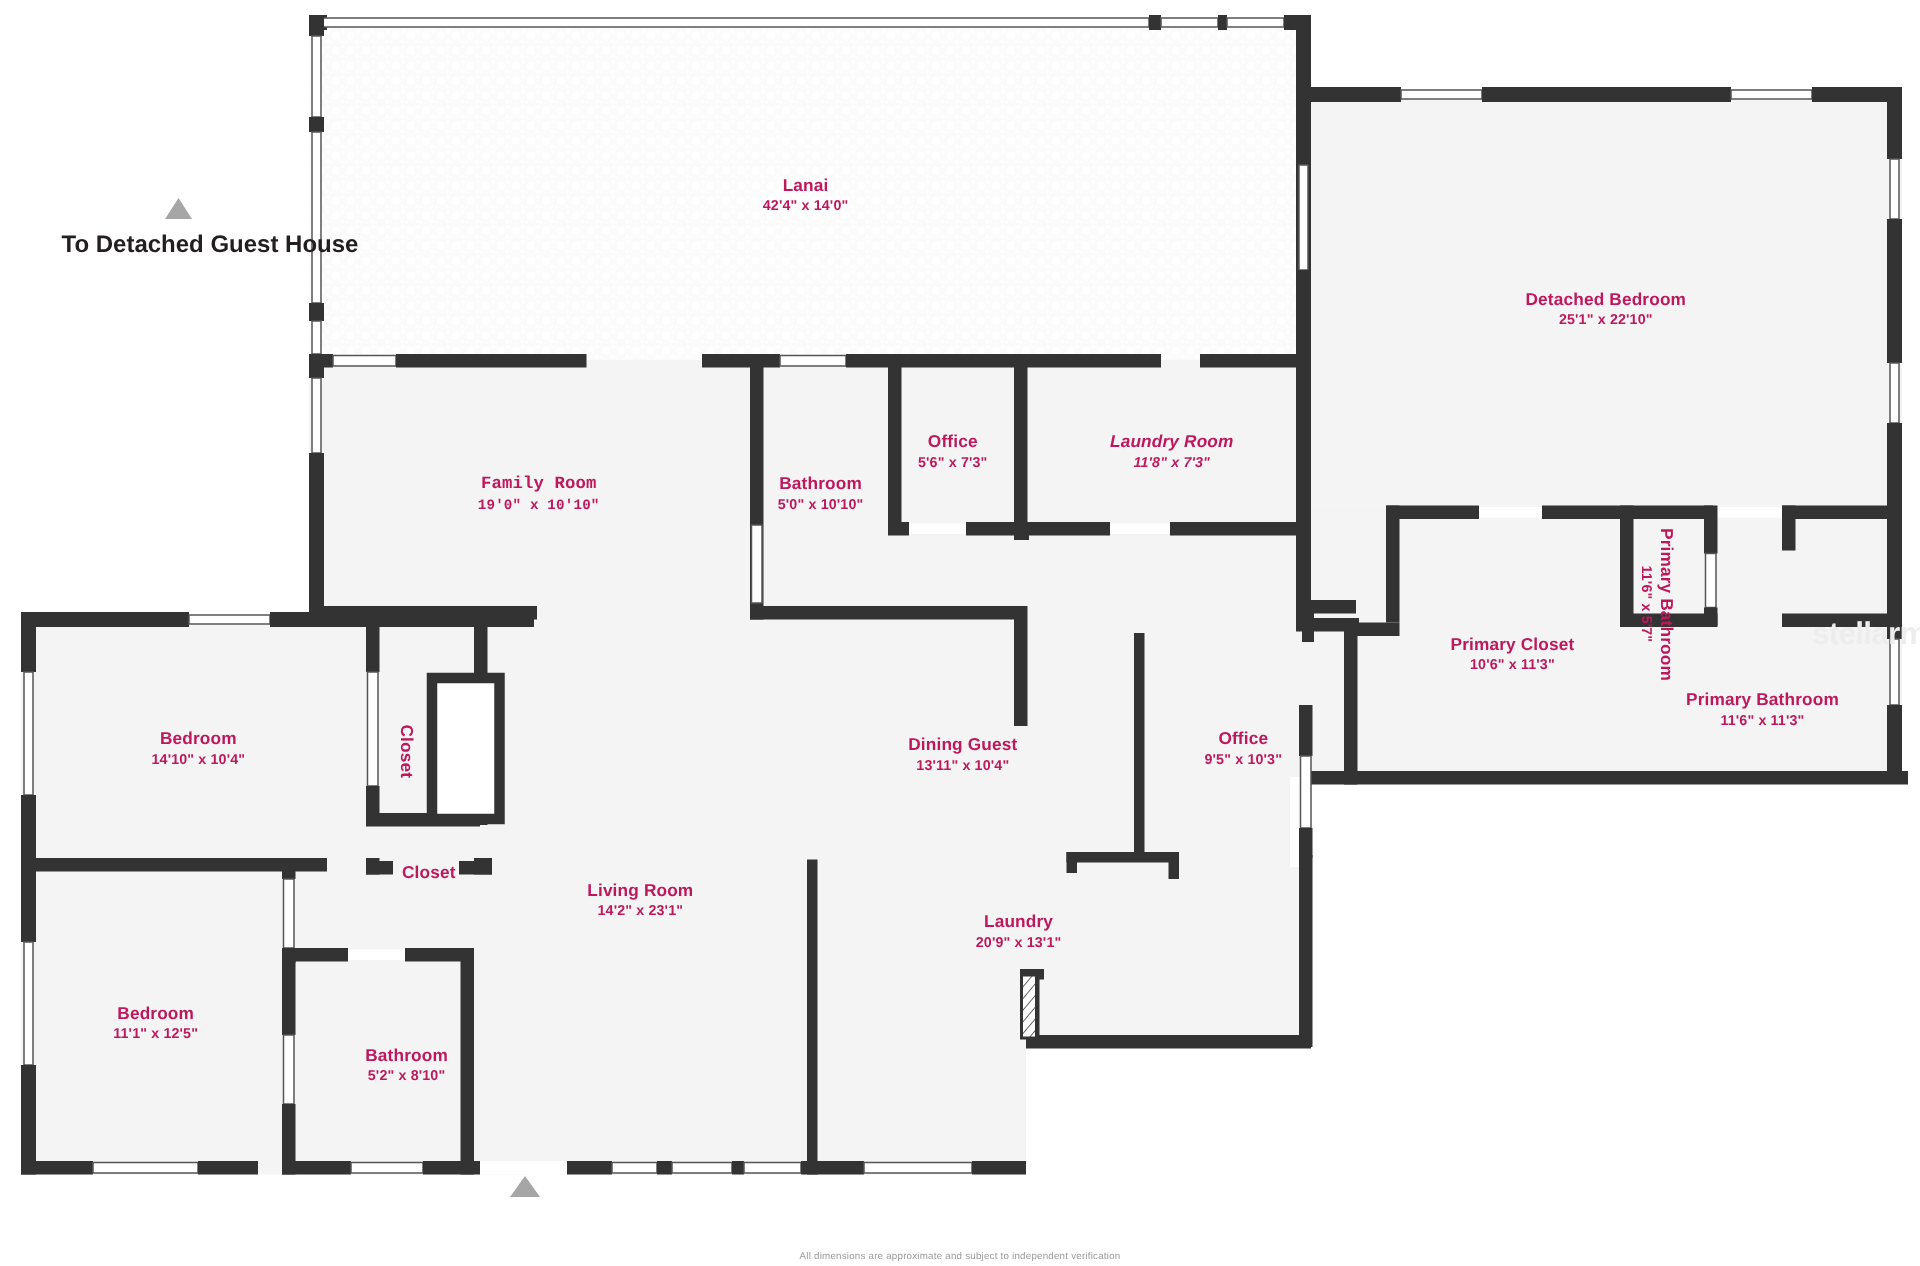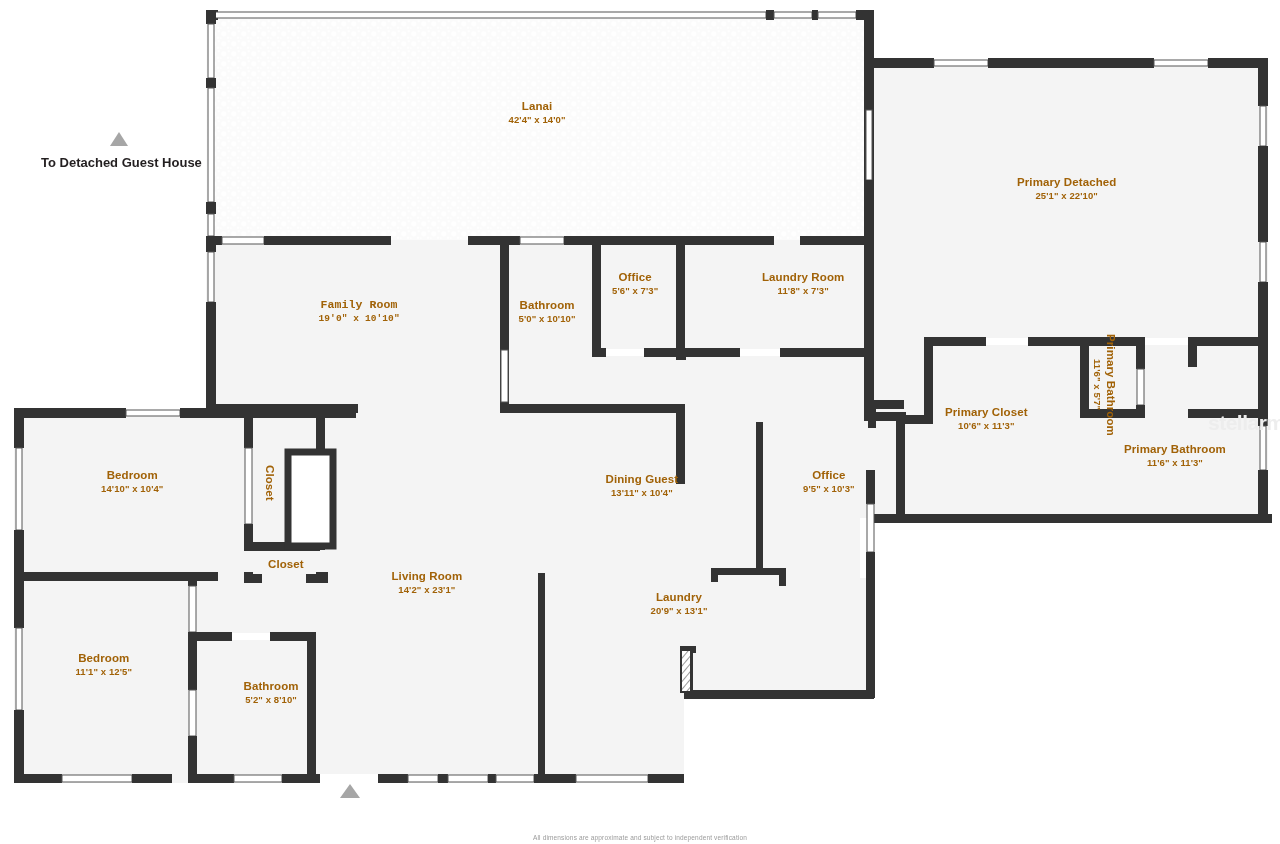--- a/index.html
+++ b/index.html
@@ -3,26 +3,26 @@
 <meta charset="utf-8">
 <title>Floor Plan</title>
 <style>
   html,body{margin:0;padding:0;background:#ffffff;}
   body{
     font-family:"Liberation Sans", sans-serif;
     width:1280px;height:844px;position:relative;overflow:hidden;
     -webkit-font-smoothing:antialiased;
   }
   #plan{position:absolute;left:0;top:0;width:1280px;height:844px;}
-  .lbl{position:absolute;text-align:center;color:#a16207;pointer-events:none;}
+  .lbl{position:absolute;text-align:center;color:#be185d;pointer-events:none;margin-top:18px;}
   .lbl .nm{font-size:11.5px;font-weight:bold;line-height:14px;letter-spacing:.1px;white-space:nowrap;}
   .lbl .dm{font-size:9.5px;font-weight:bold;line-height:13px;letter-spacing:.1px;white-space:nowrap;}
   .lbl.vert{writing-mode:vertical-rl;text-orientation:mixed;}
   .lbl.vert .nm,.lbl.vert .dm{display:block;}
-  .marker-lbl{position:absolute;font-size:13px;font-weight:bold;color:#231f20;white-space:nowrap;}
+  .marker-lbl{position:absolute;font-size:16px;font-weight:bold;color:#231f20;white-space:nowrap;}
   .footer{position:absolute;left:0;width:1280px;text-align:center;font-size:6.5px;color:#9a9a9a;letter-spacing:.15px;}
   .wm{position:absolute;font-size:21px;font-weight:bold;color:#ededed;letter-spacing:-.5px;font-family:"Liberation Sans",sans-serif;}
 </style>
 </head>
 <body>
 
 <svg id="plan" viewBox="0 0 1280 844" xmlns="http://www.w3.org/2000/svg">
   <defs>
     <pattern id="lanaiTex" width="10" height="10" patternUnits="userSpaceOnUse">
       <rect width="10" height="10" fill="#fbfbfb"></rect>
@@ -236,36 +236,36 @@
 </svg>
 
 <div class="wm" style="left:1208px;top:411px;">stellarmls</div>
 
 <div id="room-labels">
     <div class="lbl" style="left: 508.5px; top: 98.5px;">
       <div class="nm">Lanai</div>
       <div class="dm">42'4" x 14'0"</div>
     </div>
     <div class="lbl" style="left: 1017px; top: 174.5px;">
-      <div class="nm">Primary Detached</div>
+      <div class="nm">Detached Bedroom</div>
       <div class="dm">25'1" x 22'10"</div>
     </div>
     <div class="lbl" style="left: 318.5px; top: 297.5px; font-family: Liberation Mono, monospace;">
       <div class="nm">Family Room</div>
       <div class="dm">19'0" x 10'10"</div>
     </div>
     <div class="lbl" style="left: 518.5px; top: 297.5px;">
       <div class="nm">Bathroom</div>
       <div class="dm">5'0" x 10'10"</div>
     </div>
     <div class="lbl" style="left: 612px; top: 269.5px;">
       <div class="nm">Office</div>
       <div class="dm">5'6" x 7'3"</div>
     </div>
-    <div class="lbl" style="left: 762px; top: 269.5px;">
+    <div class="lbl" style="left: 740px; top: 269.5px; font-style: italic;">
       <div class="nm">Laundry Room</div>
       <div class="dm">11'8" x 7'3"</div>
     </div>
     <div class="lbl" style="left: 101px; top: 467.5px;">
       <div class="nm">Bedroom</div>
       <div class="dm">14'10" x 10'4"</div>
     </div>
     <div class="lbl" style="left: 75.5px; top: 650.5px;">
       <div class="nm">Bedroom</div>
       <div class="dm">11'1" x 12'5"</div>
@@ -283,21 +283,21 @@
       <div class="dm">20'9" x 13'1"</div>
     </div>
     <div class="lbl" style="left: 803px; top: 467.5px;">
       <div class="nm">Office</div>
       <div class="dm">9'5" x 10'3"</div>
     </div>
     <div class="lbl" style="left: 243.5px; top: 678.5px;">
       <div class="nm">Bathroom</div>
       <div class="dm">5'2" x 8'10"</div>
     </div>
-    <div class="lbl" style="left: 945px; top: 404.5px;">
+    <div class="lbl" style="left: 967px; top: 404.5px;">
       <div class="nm">Primary Closet</div>
       <div class="dm">10'6" x 11'3"</div>
     </div>
     <div class="lbl" style="left: 1124px; top: 441.5px;">
       <div class="nm">Primary Bathroom</div>
       <div class="dm">11'6" x 11'3"</div>
     </div>
     <div class="lbl vert" style="left: 1090.5px; top: 334px;">
       <div class="nm">Primary Bathroom</div>
       <div class="dm">11'6" x 5'7"</div>

